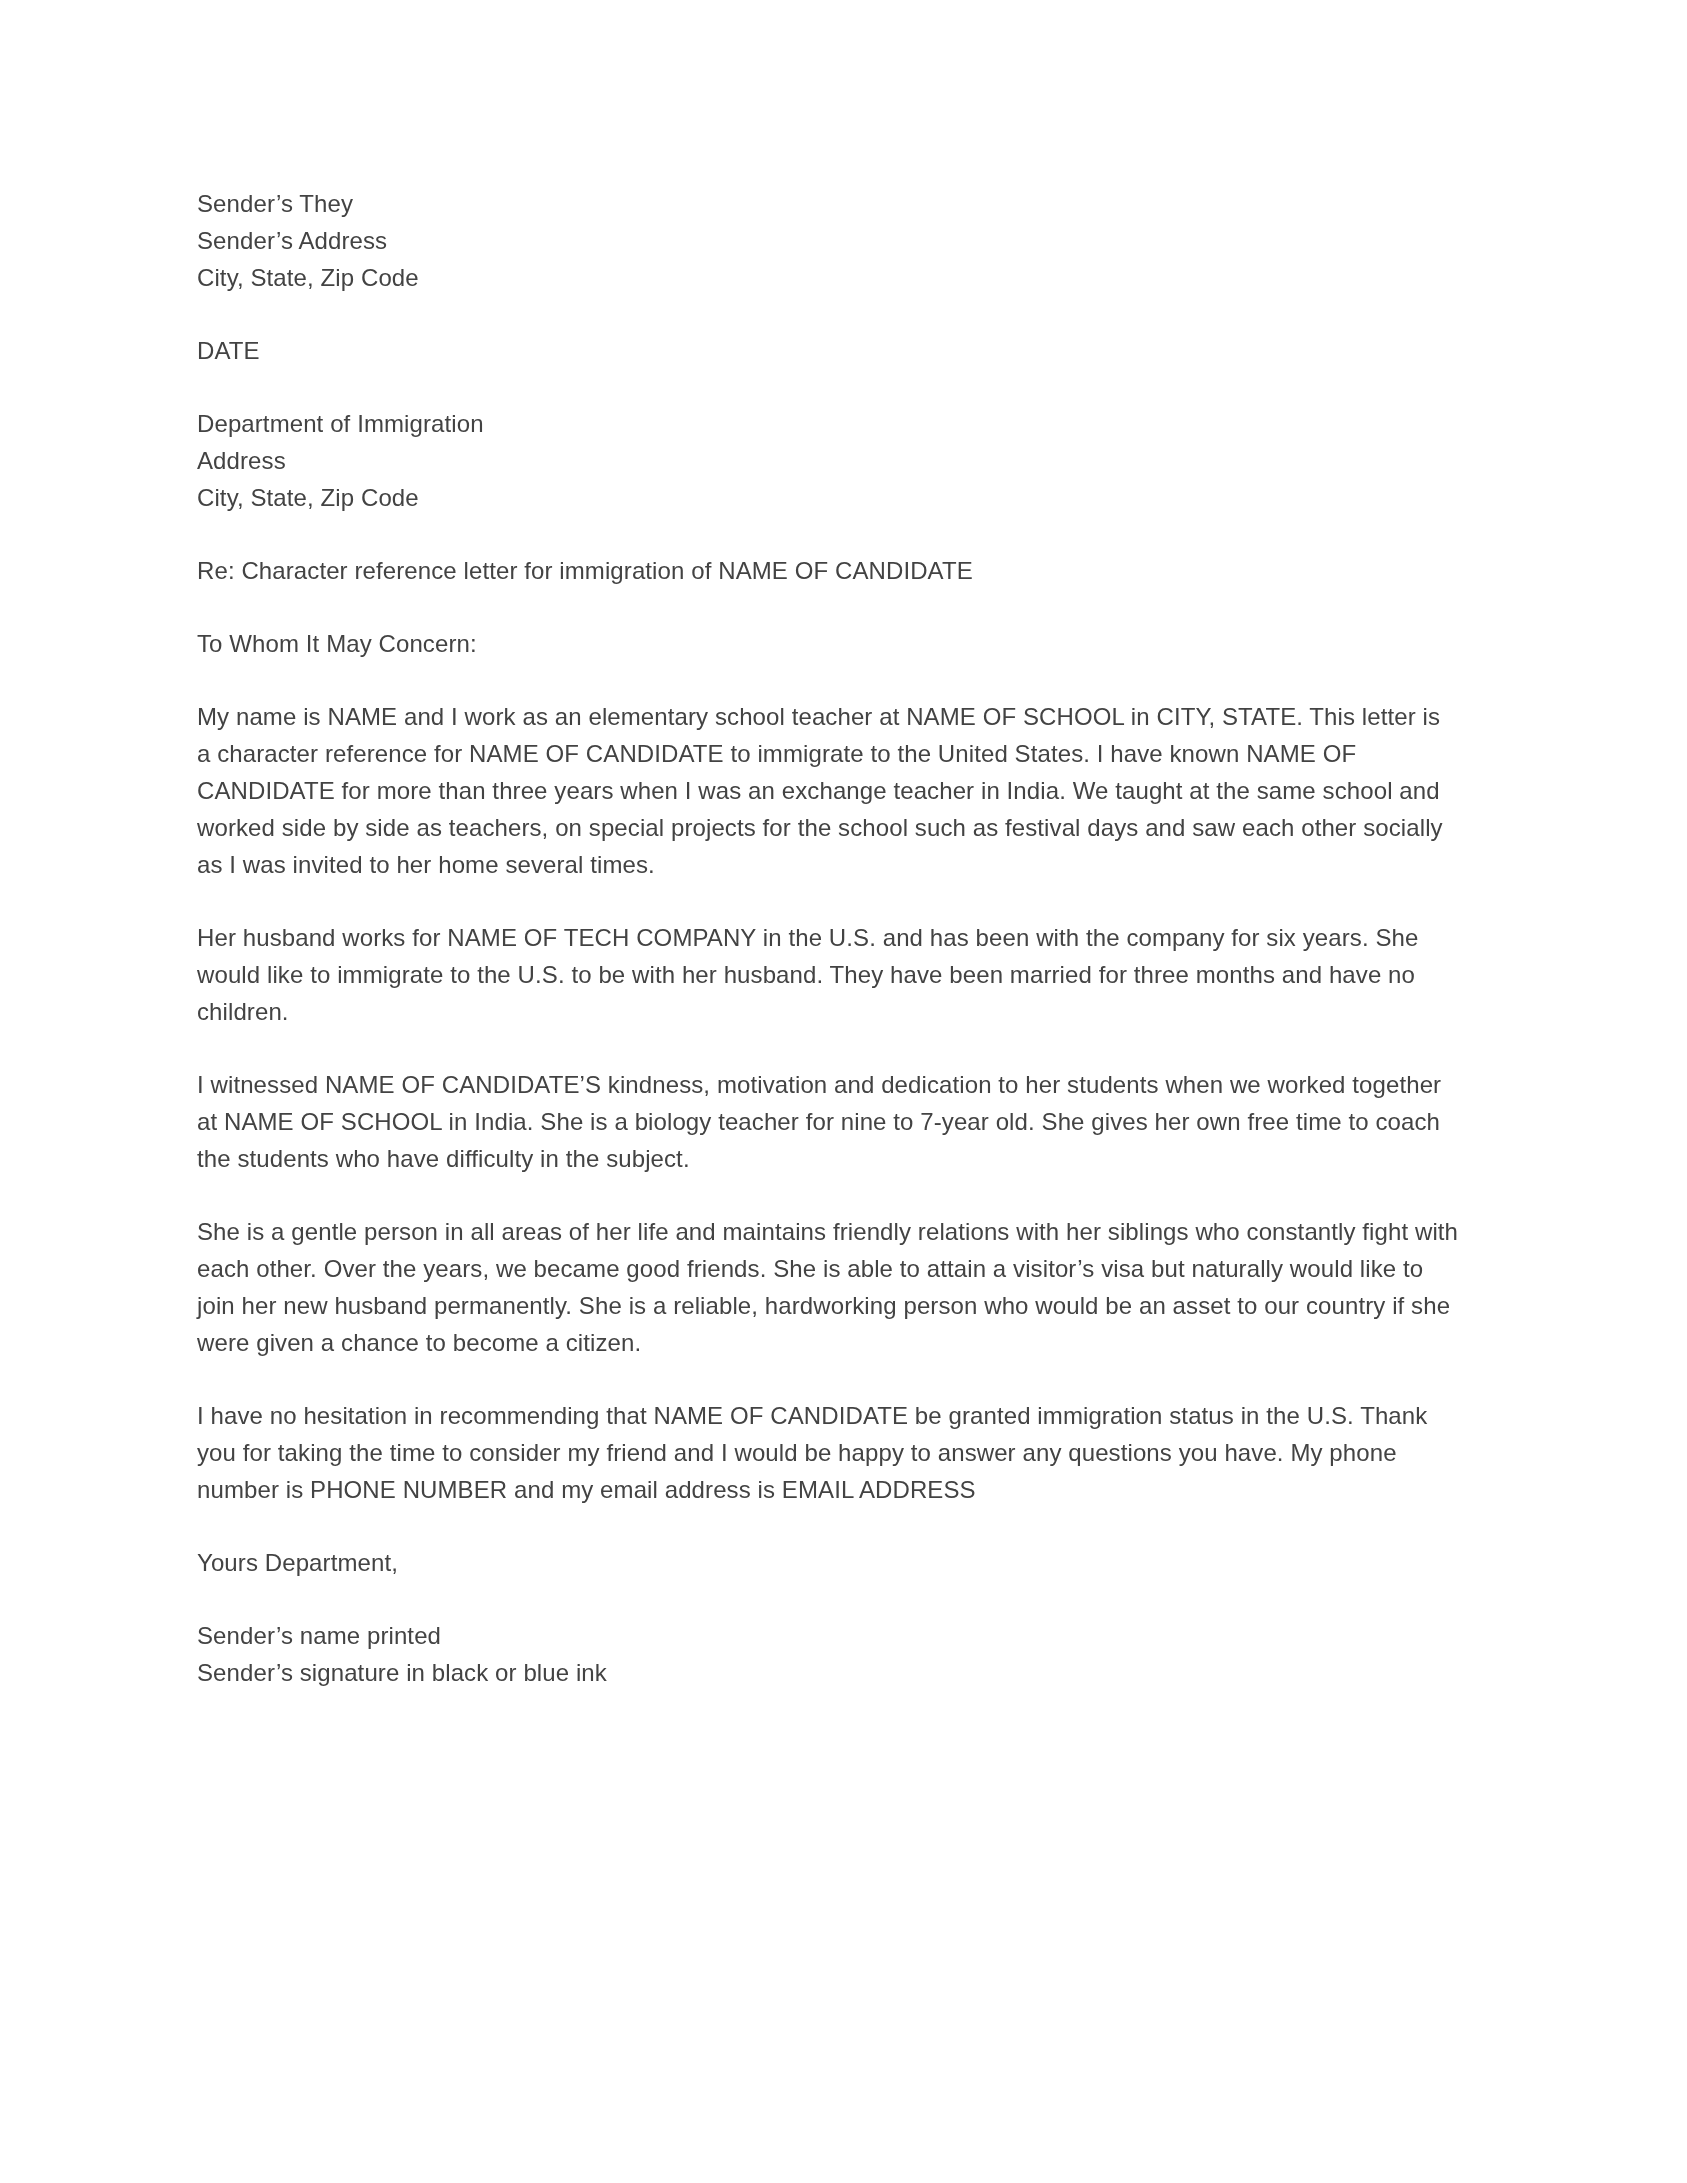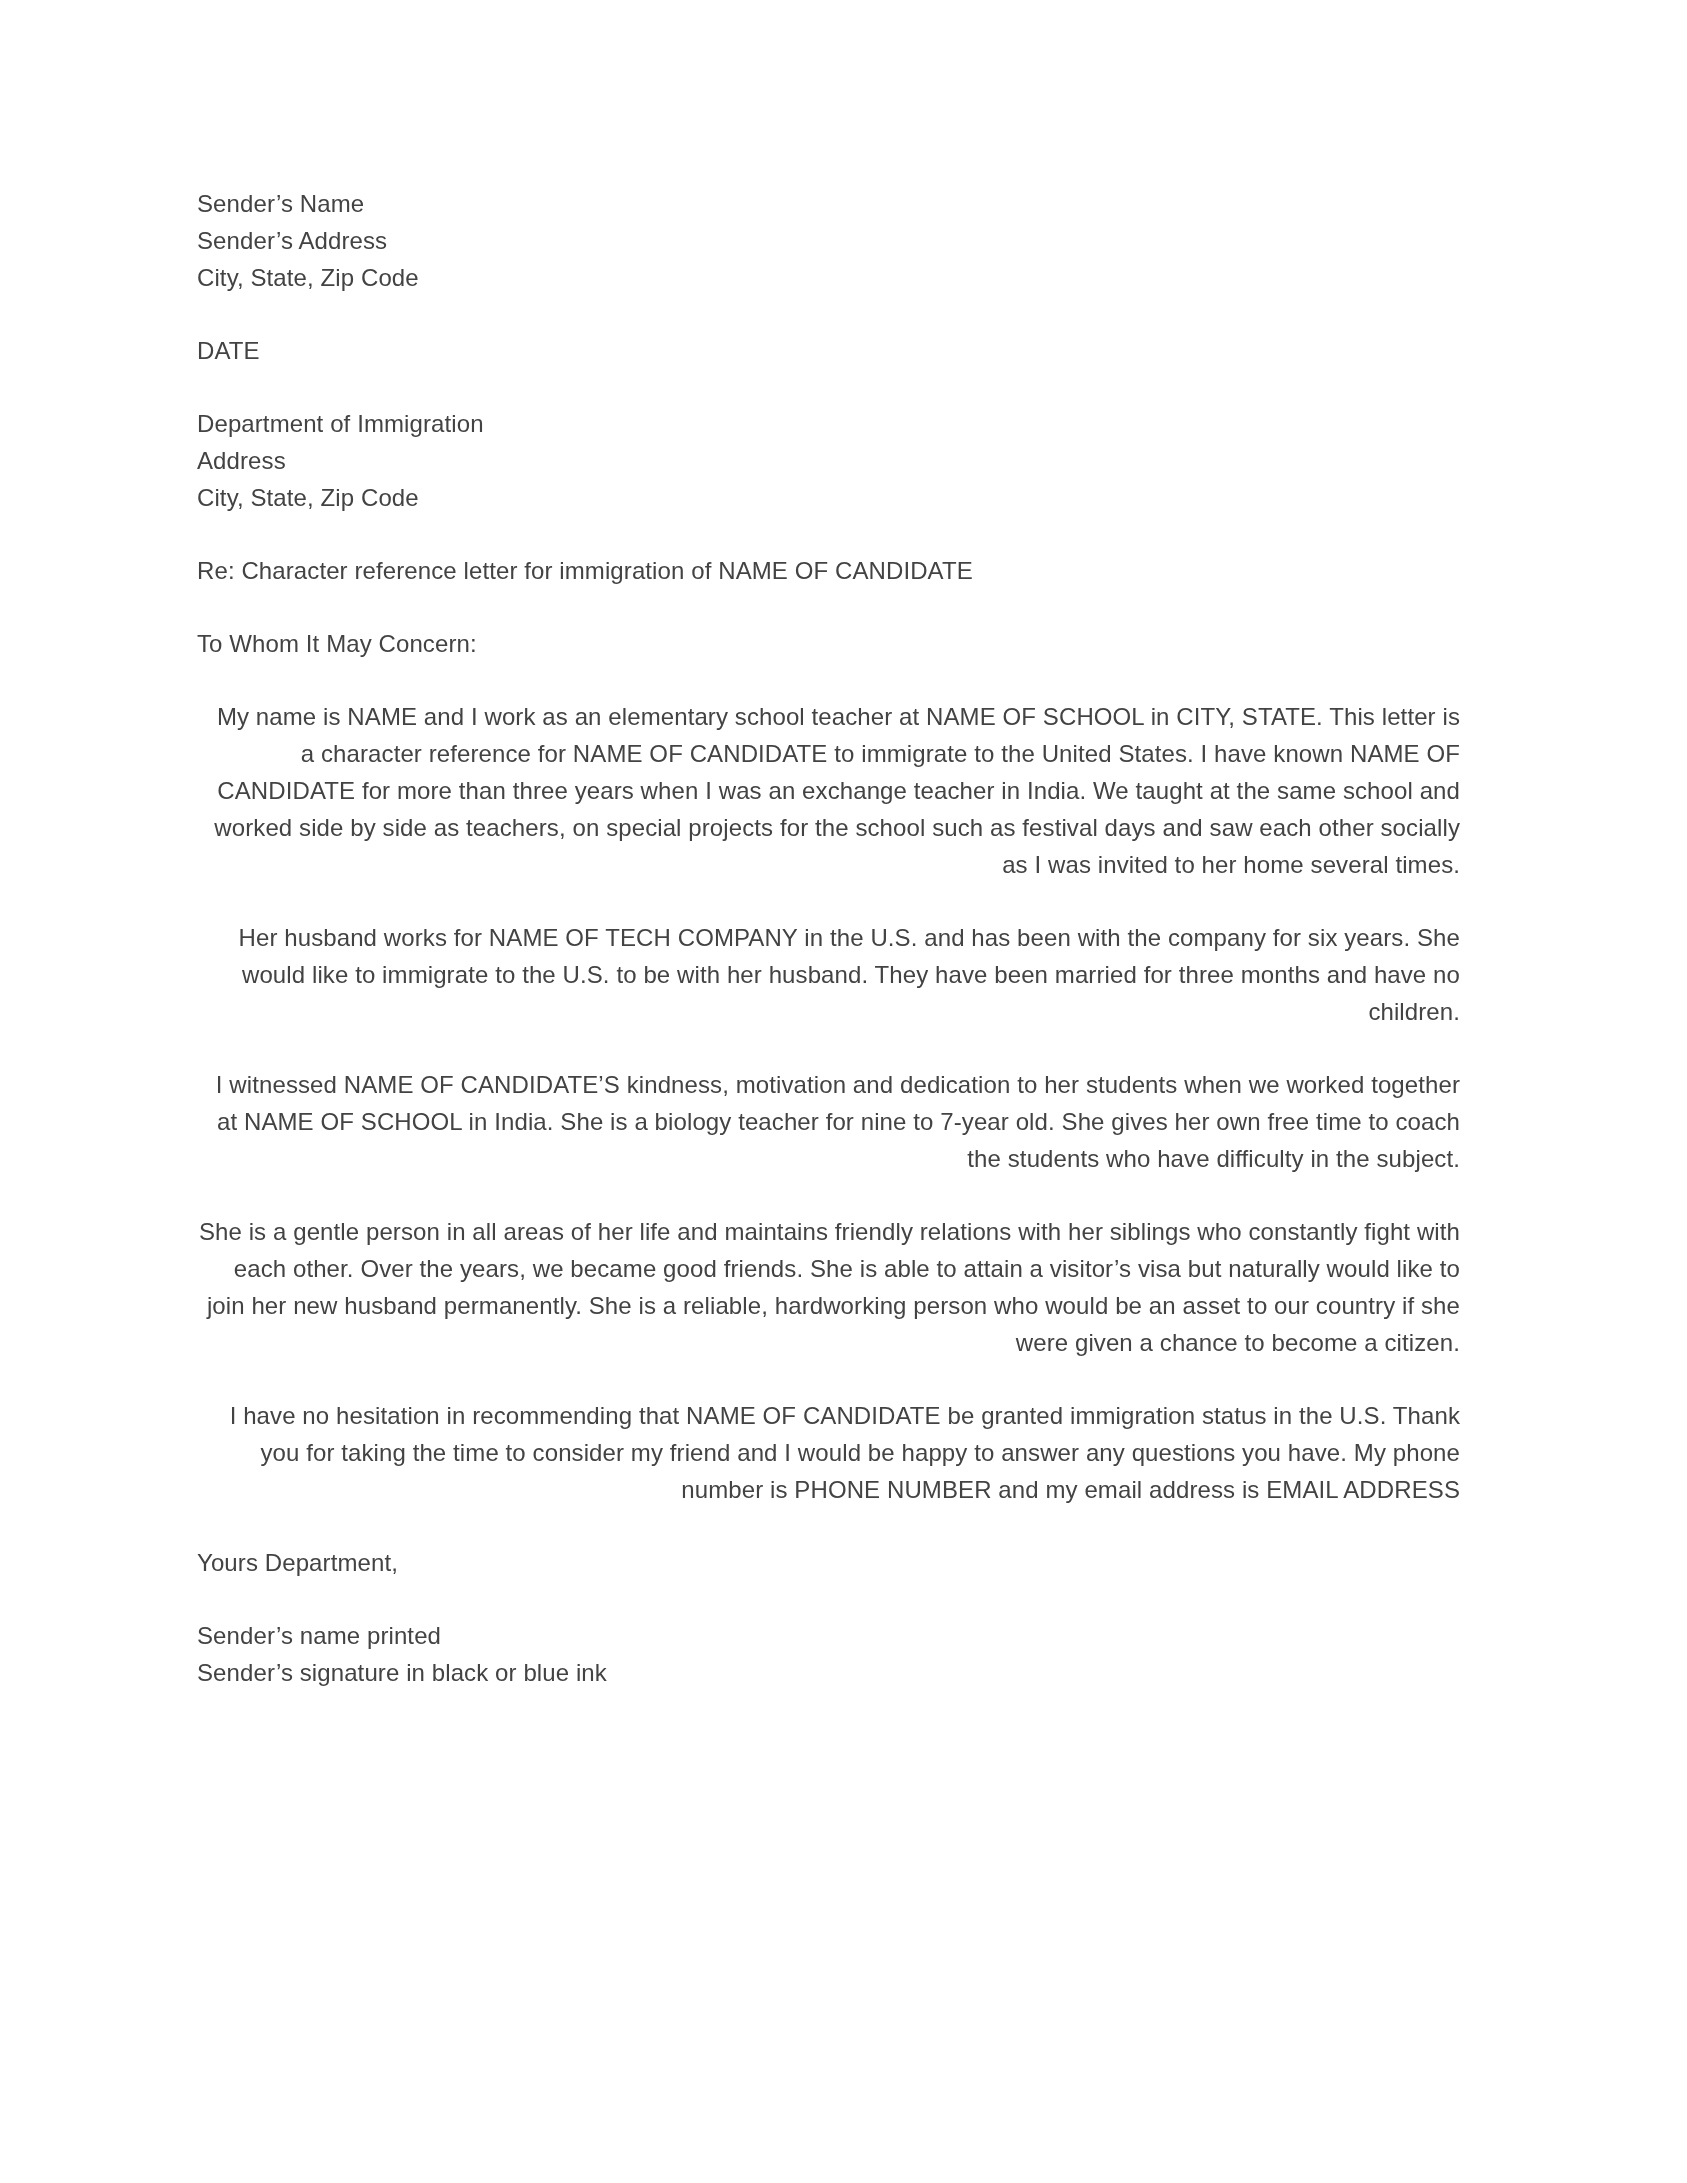--- a/index.html
+++ b/index.html
@@ -33,35 +33,35 @@
   }
   .block:last-child {
     margin-bottom: 0;
   }
   .line {
     display: block;
     white-space: pre-wrap;
   }
   .para {
     margin: 0 12px 36px 0;
-    text-align: right;
+    text-align: left;
     white-space: pre-wrap;
   }
   .sig-block .line {
     display: block;
   }
 </style>
 </head>
 <body>
 
 <div class="page">
   <div class="letter">
 
     <div class="block">
-      <span class="line">Sender’s Name</span>
+      <span class="line">Sender’s They</span>
       <span class="line">Sender’s Address</span>
       <span class="line">City, State, Zip Code</span>
     </div>
 
     <div class="block">
       <span class="line">DATE</span>
     </div>
 
     <div class="block">
       <span class="line">Department of Immigration</span>

